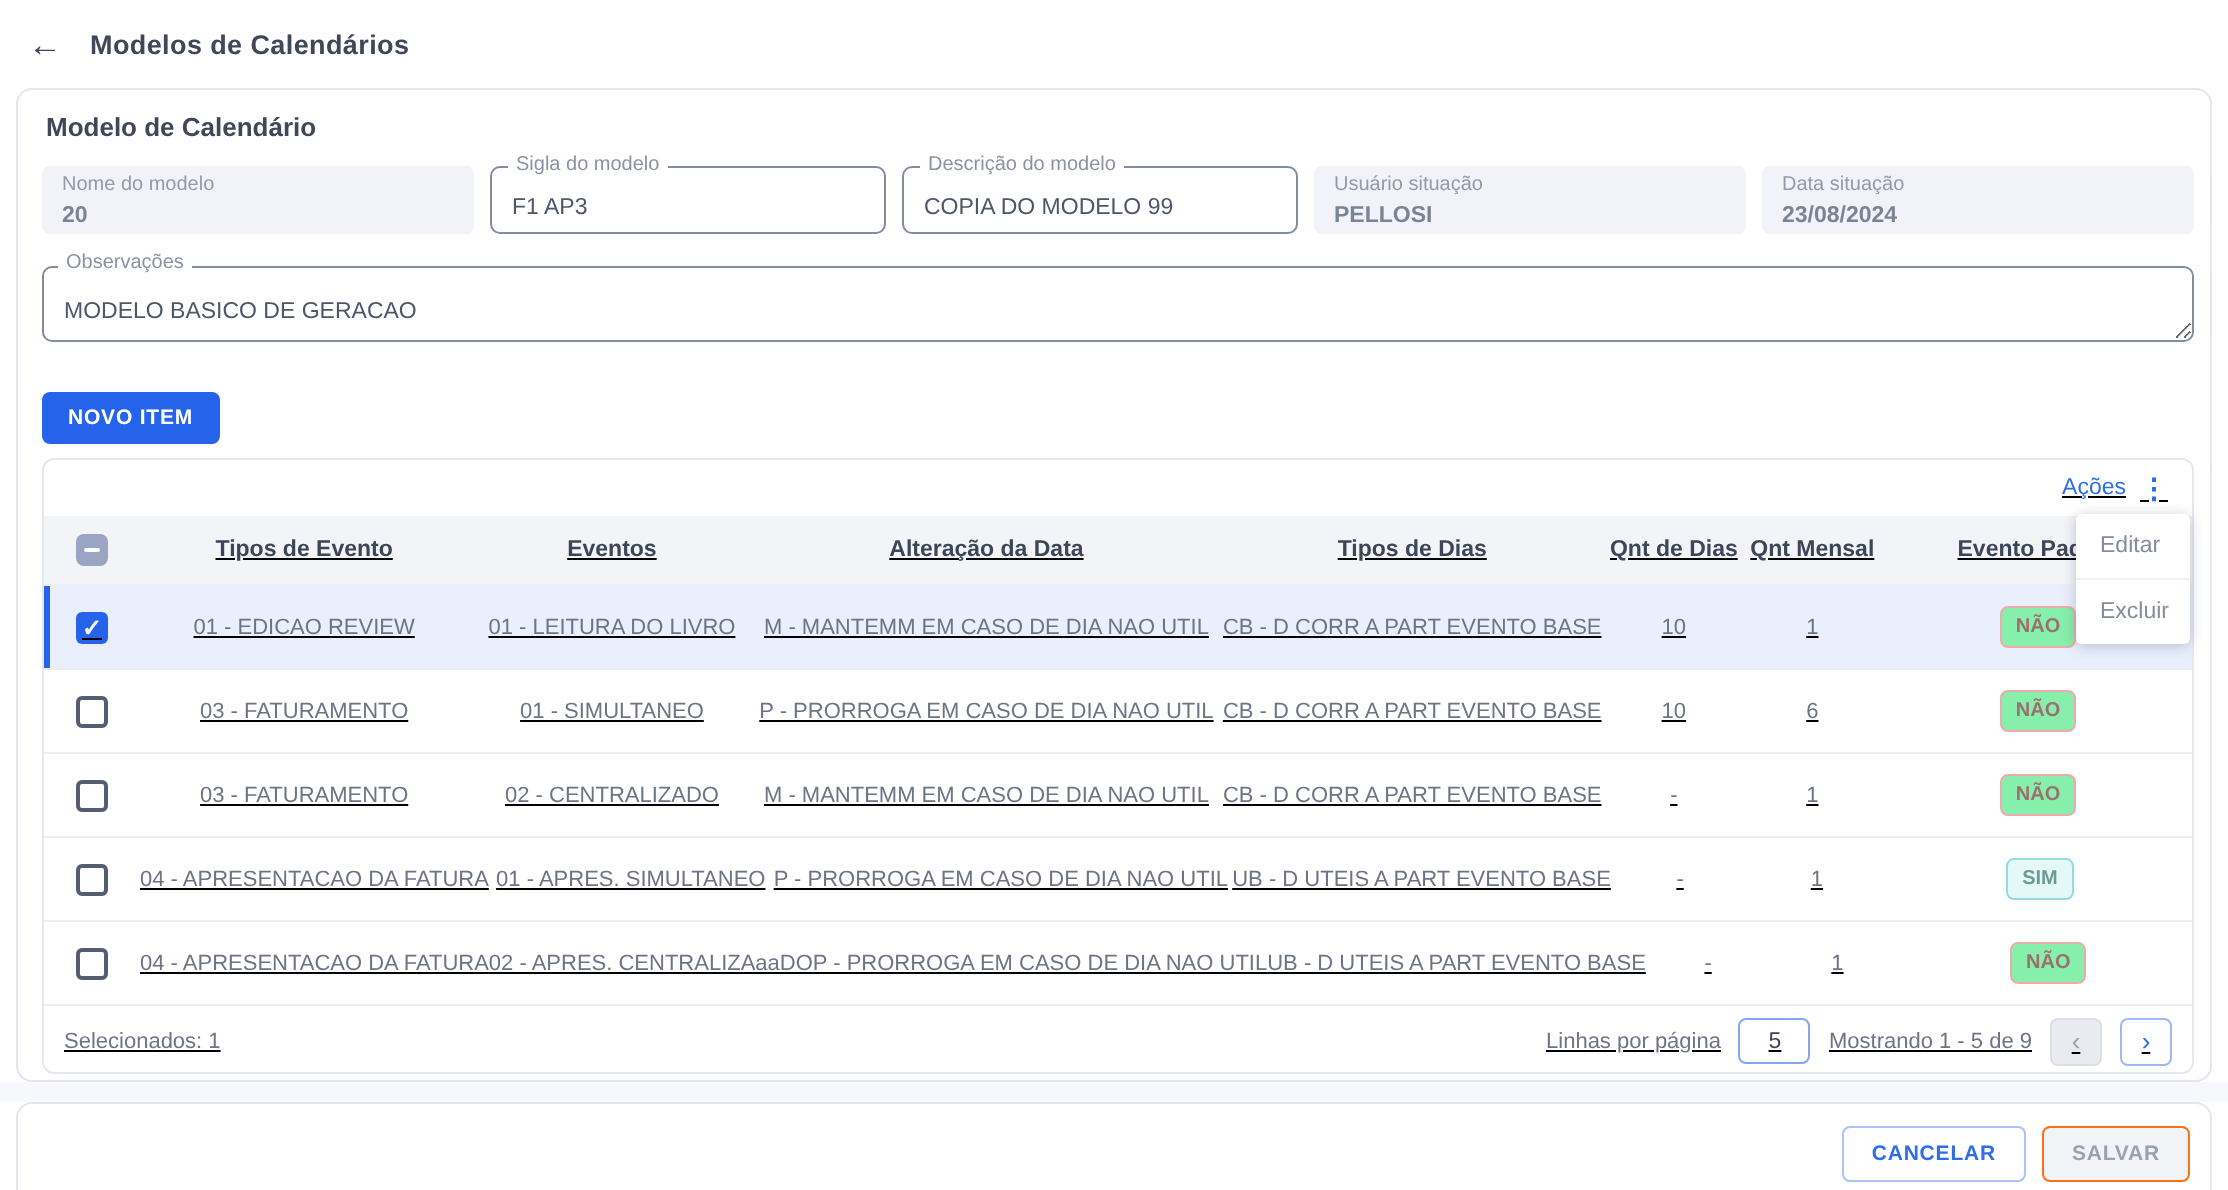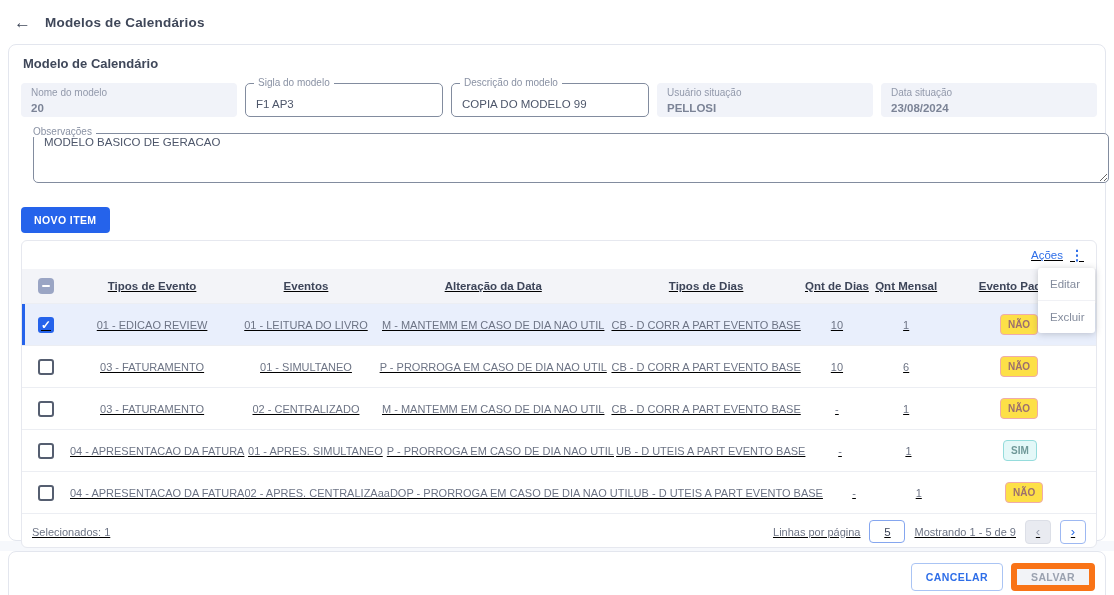--- a/index.html
+++ b/index.html
@@ -21,23 +21,23 @@
   .field.filled { background:#f1f3f9; border-radius:4px; padding:4px 10px 0; }
   .field.filled .flabel { font-size:10px; color:#9299ab; display:block; }
   .field.filled .fvalue { font-size:11.5px; color:#7b8396; margin-top:3px;font-weight:bold; }
   .field.outlined { border:1px solid #828c9f; border-radius:5px; background:#fff; }
   .flabel-float { position:absolute; top:-6px; left:8px; background:#fff; padding:0 4px;
     font-size:10px; color:#8a92a4; line-height:1; z-index:1; }
   .field.outlined input { width:100%; height:100%; border:none; outline:none; background:transparent;
     padding:8px 10px 0; font-size:11.5px; color:#4d566a; font-family:"Liberation Sans",sans-serif; }
 
   .obs-wrap { position:relative; margin:0 1px 0 5px; }
-  .obs-wrap textarea { width:100%; height:50px; border:1px solid #828c9f; border-radius:5px;
-    resize:both; outline:none; padding:2px 10px 2px; font-size:11.5px; color:#4d566a;
-    font-family:"Liberation Sans",sans-serif;margin-left:12px; }
+  .obs-wrap textarea { width:100%; height:38px; border:1px solid #828c9f; border-radius:5px;
+    resize:both; outline:none; padding:16px 10px 2px; font-size:11.5px; color:#4d566a;
+    font-family:"Liberation Sans",sans-serif; }
 
   .btn-primary { margin:20px 0 0 5px; background:#2563eb; color:#fff; border:none; border-radius:4px;
     height:26px; padding:0 13px; font-size:10.5px; font-weight:700; letter-spacing:.4px; cursor:pointer;
     font-family:"Liberation Sans",sans-serif; }
 
   
   .table-card { position:relative; margin:7px 1px 0 5px; border:1px solid #e6e8ef; border-radius:6px;
     background:#fff; height:308px; overflow:visible;text-decoration:underline; }
   .table-toolbar { height:28px; display:flex; justify-content:flex-end; align-items:center;
     gap:7px; padding-right:12px; }
@@ -56,21 +56,21 @@
 
   .cb { width:16px; height:16px; border-radius:3px; border:2px solid #59627600; cursor:pointer;
     display:flex; align-items:center; justify-content:center; }
   .cb.unchecked { border-color:#59627600; border:2px solid #555e70; background:#fff; }
   .cb.checked { background:#2563eb; border:none; }
   .cb.checked::after { content:"✓"; color:#fff; font-size:12px; font-weight:700; }
   .cb.indeterminate { background:#9aa5c4; border:none; border-radius:4px; }
   .cb.indeterminate::after { content:""; width:8px; height:2px; background:#fff; border-radius:1px; }
 
   .badge { display:inline-block; padding:4px 7px; border-radius:4px; font-size:10px; font-weight:600; }
-  .badge.nao { background:#fde047; border:1px solid #efabab; color:#9c6f6f; }
+  .badge.nao { background:#86efac; border:1px solid #efabab; color:#9c6f6f; }
   .badge.sim { background:#e4f8f8; border:1px solid #95dcdc; color:#6f9898; }
 
   .dropdown { position:absolute; top:27px; right:1px; width:57px; background:#fff; z-index:9;
     border-radius:3px; box-shadow:0 1px 7px rgba(60,64,80,.28); }
   .dropdown .item { padding:10px 12px; font-size:11.5px; color:#848c9d; cursor:pointer; }
   .dropdown .item + .item { border-top:1px solid #f0f1f5; }
 
   .table-footer { height:36px; display:flex; align-items:center; justify-content:space-between;
     border-top:1px solid #eceef3; padding:16px 10px; }
   .tf-left { font-size:11px; color:#6d7485; }
@@ -86,21 +86,21 @@
   .pg-btn.next { background:#fff; border:1px solid #9db8f2; color:#2e6ee8; }
 
   
   .gap-strip { height:10px; background:#f6f8fc; width:1114px; margin-top:0; }
   .footer-bar { margin-left:8px; width:1098px; height:52px; background:#fff;
     border:1px solid #e3e6ee; border-radius:8px; display:flex; align-items:center;
     justify-content:flex-end; gap:8px; padding-right:10px; }
   .btn-outline { background:#fff; border:1px solid #aac4f4; color:#2e6ee8; border-radius:4px;
     height:28px; padding:0 14px; font-size:10.5px; font-weight:700; letter-spacing:.4px;
     cursor:pointer; font-family:"Liberation Sans",sans-serif; }
-  .btn-disabled { background:#f2f3f7; border:6px solid #f97316; color:#9aa1af; border-radius:4px;
+  .btn-disabled { background:#f2f3f7; border:1px solid #f97316; color:#9aa1af; border-radius:4px;
     height:28px; padding:0 14px; font-size:10.5px; font-weight:700; letter-spacing:.4px;
     font-family:"Liberation Sans",sans-serif; }
 </style>
 </head>
 <body>
 
 <div class="app-header">
   <span class="back-arrow">←</span>
   <span class="page-title">Modelos de Calendários</span>
 </div>

